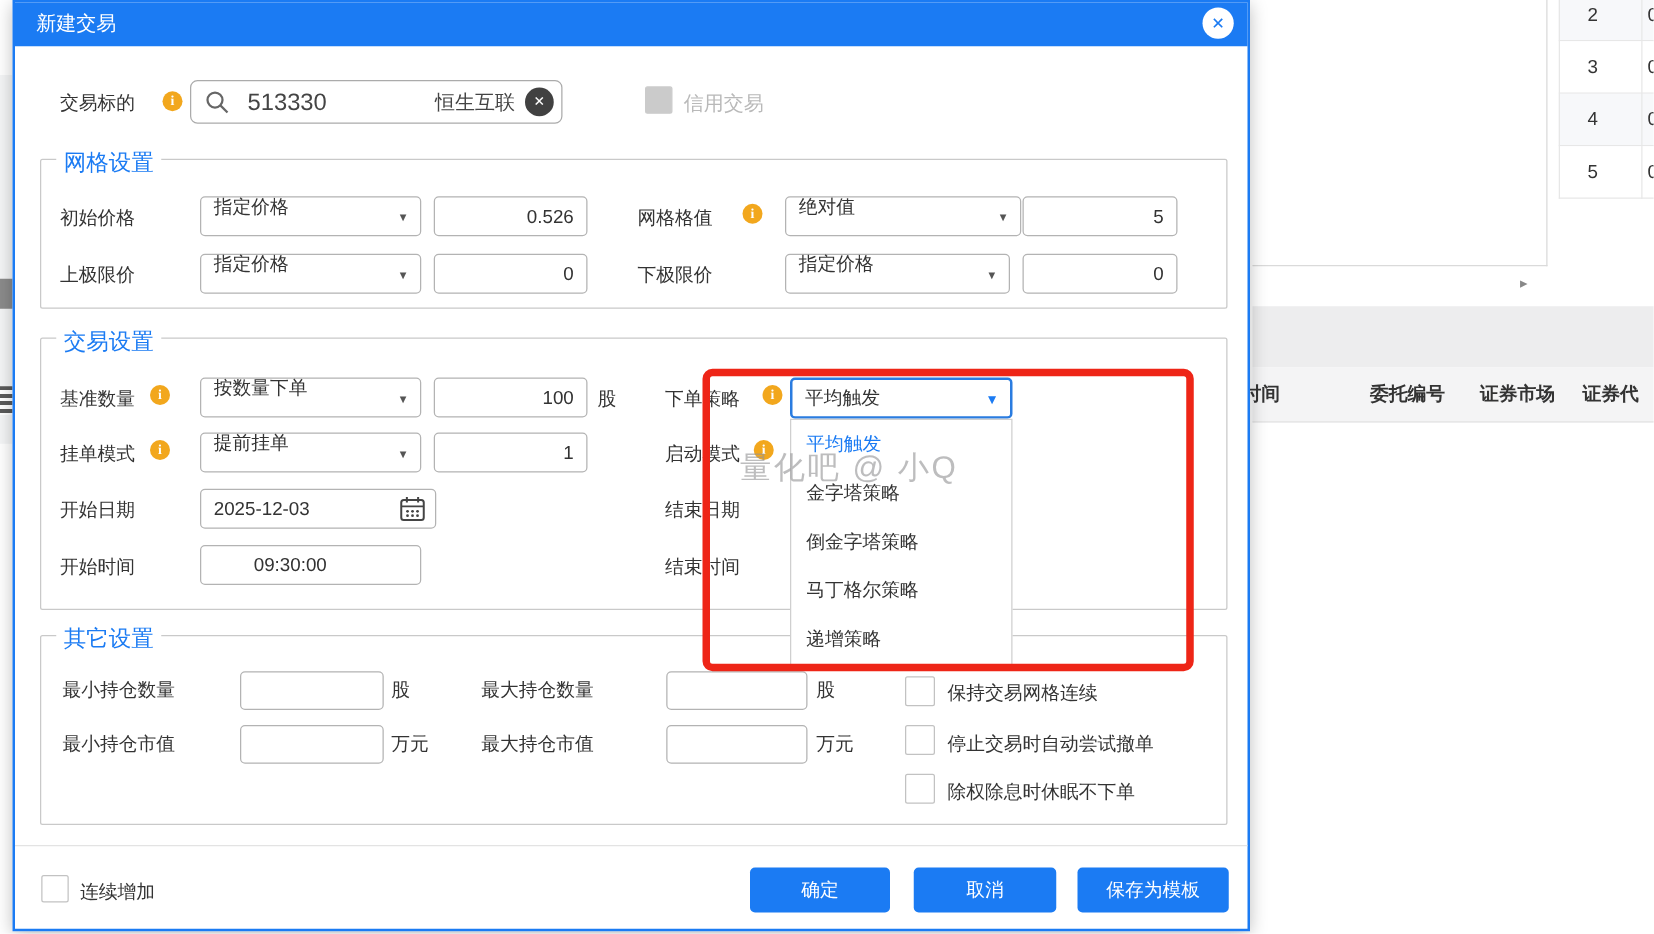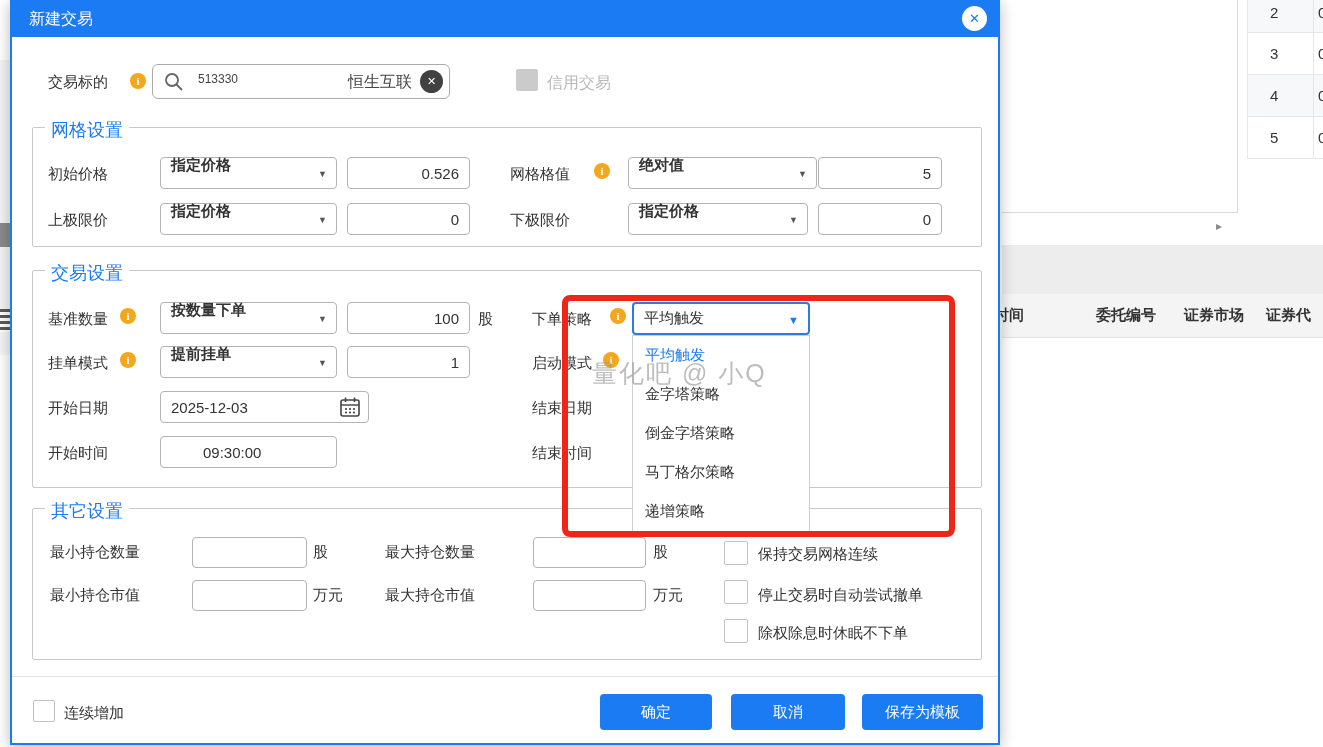--- a/index.html
+++ b/index.html
@@ -9,21 +9,21 @@
     font-family:"Liberation Sans","DejaVu Sans",sans-serif; color:#333;
   }
   .abs { position:absolute; }
   .lbl { position:absolute; font-size:15px; color:#333; white-space:nowrap; }
   .lbl-dis { color:#b9b9b9; }
   .sel, .inp {
     position:absolute; height:32px; background:#fff;
     border:1px solid #b3b3b3; border-radius:4px;
     font-size:15px; color:#333; display:flex; align-items:center;
   }
-  .sel { padding:0 26px 16px 10px;font-weight:bold; }
+  .sel { padding:0 26px 16px 10px; }
   .sel .arr { position:absolute; right:9px; top:11px; font-size:9px; color:#555; }
   .inp { padding:0 10px; justify-content:flex-end; }
   .inp.left { justify-content:flex-start; }
   .fieldset { position:absolute; border:1px solid #c9c9c9; border-radius:2px; background:transparent; }
   .legend {
     position:absolute; top:-10px; left:12px; background:#fff;
     padding:0 6px; color:#1b7bf3; font-size:18px; white-space:nowrap;
   }
   .info {
     position:absolute; width:16px; height:16px; border-radius:50%;
@@ -126,21 +126,21 @@
   </div>
   <div class="close">✕</div>
 
   <div class="lbl" style="left:36px;top:71px;">交易标的</div>
   <div class="info" style="left:118px;top:71px;">i</div>
   <div class="searchbox">
     <svg width="20" height="20" viewBox="0 0 20 20" style="position:absolute;left:11px;top:7px;">
       <circle cx="8" cy="8" r="6" fill="none" stroke="#666" stroke-width="1.8"></circle>
       <line x1="12.5" y1="12.5" x2="18" y2="18" stroke="#666" stroke-width="1.8"></line>
     </svg>
-    <span style="position:absolute;left:45px;top:7px;font-size:12px;color:#444;">513330</span>
+    <span style="position:absolute;left:45px;top:7px;font-size:19px;color:#444;">513330</span>
     <span style="position:absolute;left:195px;top:7px;font-size:16px;color:#444;">恒生互联</span>
     <div style="position:absolute;left:267px;top:5px;width:23px;height:23px;border-radius:50%;background:#414141;color:#fff;font-size:11px;font-weight:bold;display:flex;align-items:center;justify-content:center;">✕</div>
   </div>
   <div class="cb cb-dis" style="left:504px;top:67px;"></div>
   <div class="lbl lbl-dis" style="left:535px;top:71px;font-size:16px;">信用交易</div>
 
   <div class="fieldset" style="left:20px;top:125px;width:950px;height:120px;">
     <span class="legend">网格设置</span>
   </div>
   <div class="lbl" style="left:36px;top:163px;">初始价格</div>
@@ -193,21 +193,21 @@
   <div class="info" style="left:108px;top:350px;">i</div>
   <div class="sel" style="left:148px;top:344px;width:177px;">
     <span>提前挂单</span>
     <span class="arr">▼</span>
   </div>
   <div class="inp" style="left:335px;top:344px;width:123px;">1</div>
   <div class="lbl" style="left:520px;top:352px;">启动模式</div>
   <div class="info" style="left:591px;top:350px;">i</div>
 
   <div class="lbl" style="left:36px;top:397px;">开始日期</div>
-  <div class="inp left" style="left:148px;top:389px;width:209px;">
+  <div class="inp left" style="left:148px;top:389px;width:189px;">
     <span>2025-12-03</span>
     <svg width="22" height="22" viewBox="0 0 22 22" style="position:absolute;right:7px;top:4px;">
       <rect x="2" y="4" width="18" height="16" rx="2" fill="none" stroke="#444" stroke-width="1.6"></rect>
       <line x1="6.5" y1="1.5" x2="6.5" y2="6" stroke="#444" stroke-width="1.6"></line>
       <line x1="15.5" y1="1.5" x2="15.5" y2="6" stroke="#444" stroke-width="1.6"></line>
       <line x1="2" y1="9" x2="20" y2="9" stroke="#444" stroke-width="1.4"></line>
       <circle cx="7" cy="13" r="1.1" fill="#444"></circle>
         <circle cx="11" cy="13" r="1.1" fill="#444"></circle>
         <circle cx="15" cy="13" r="1.1" fill="#444"></circle>
       <circle cx="7" cy="16.5" r="1.1" fill="#444"></circle>

